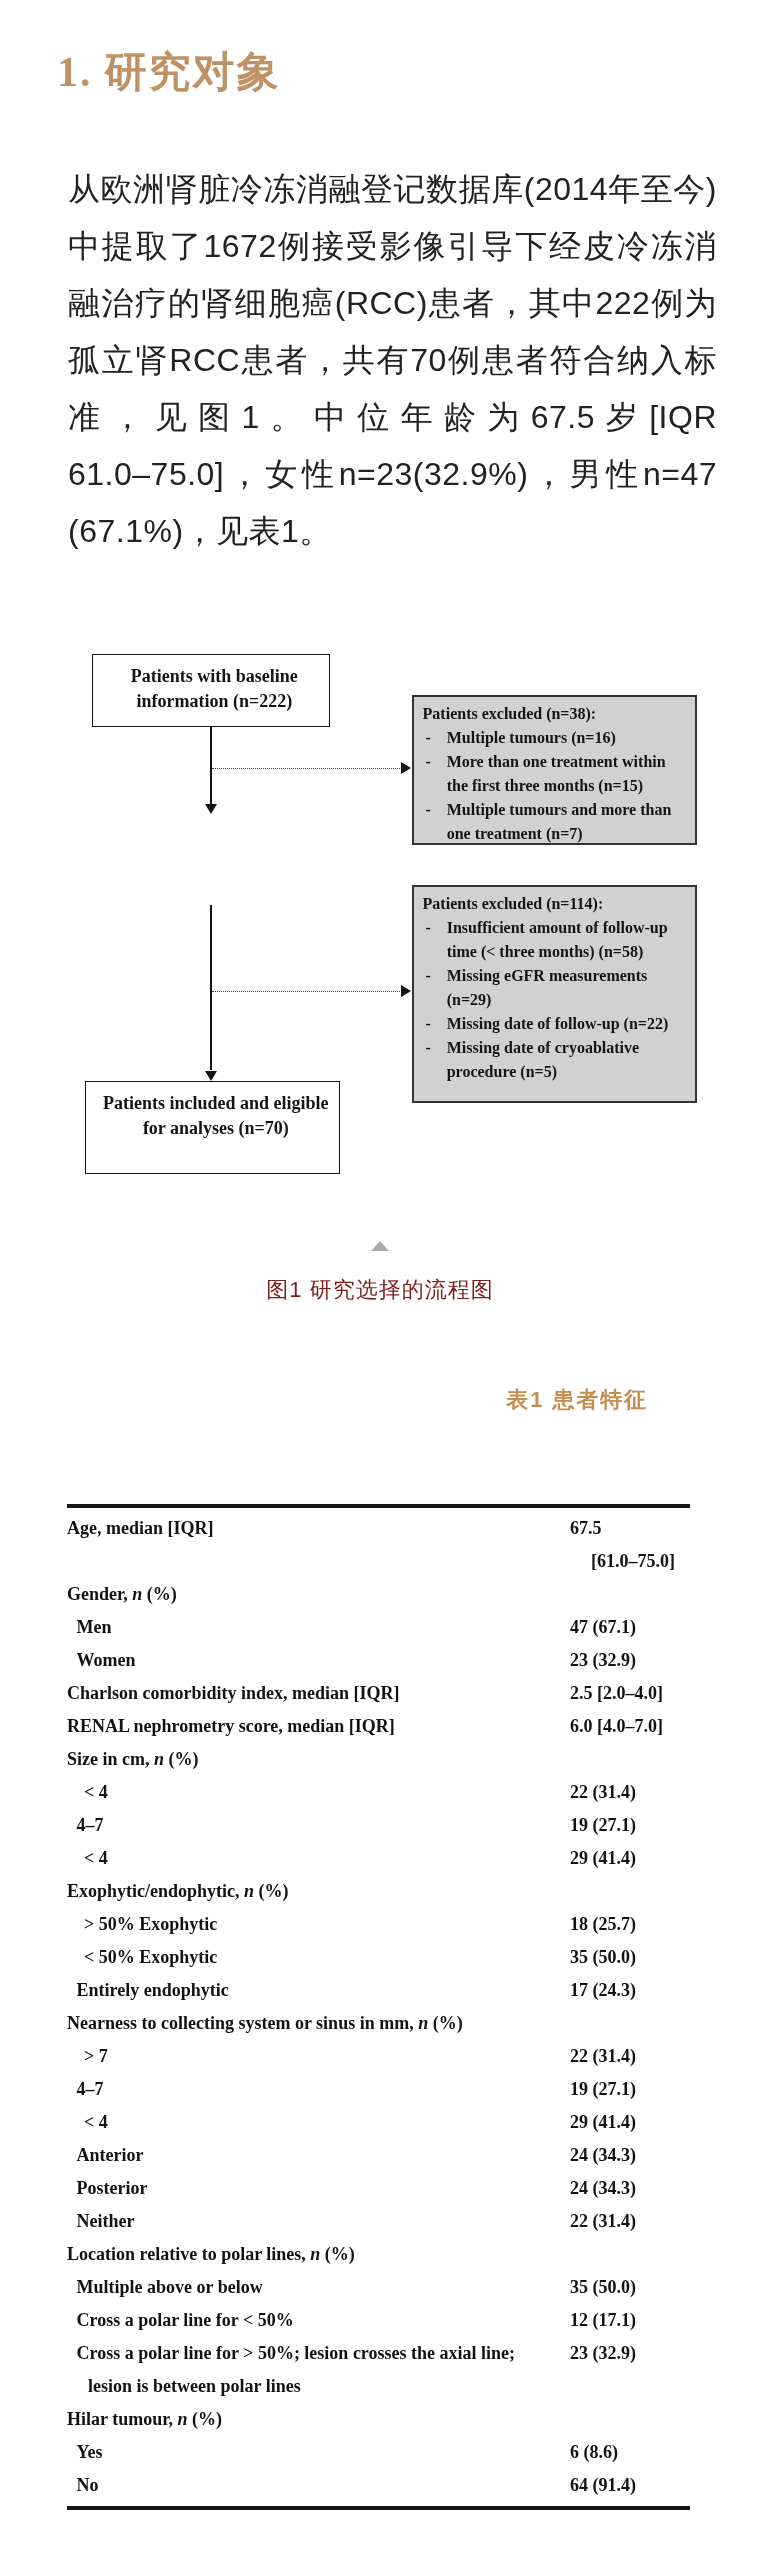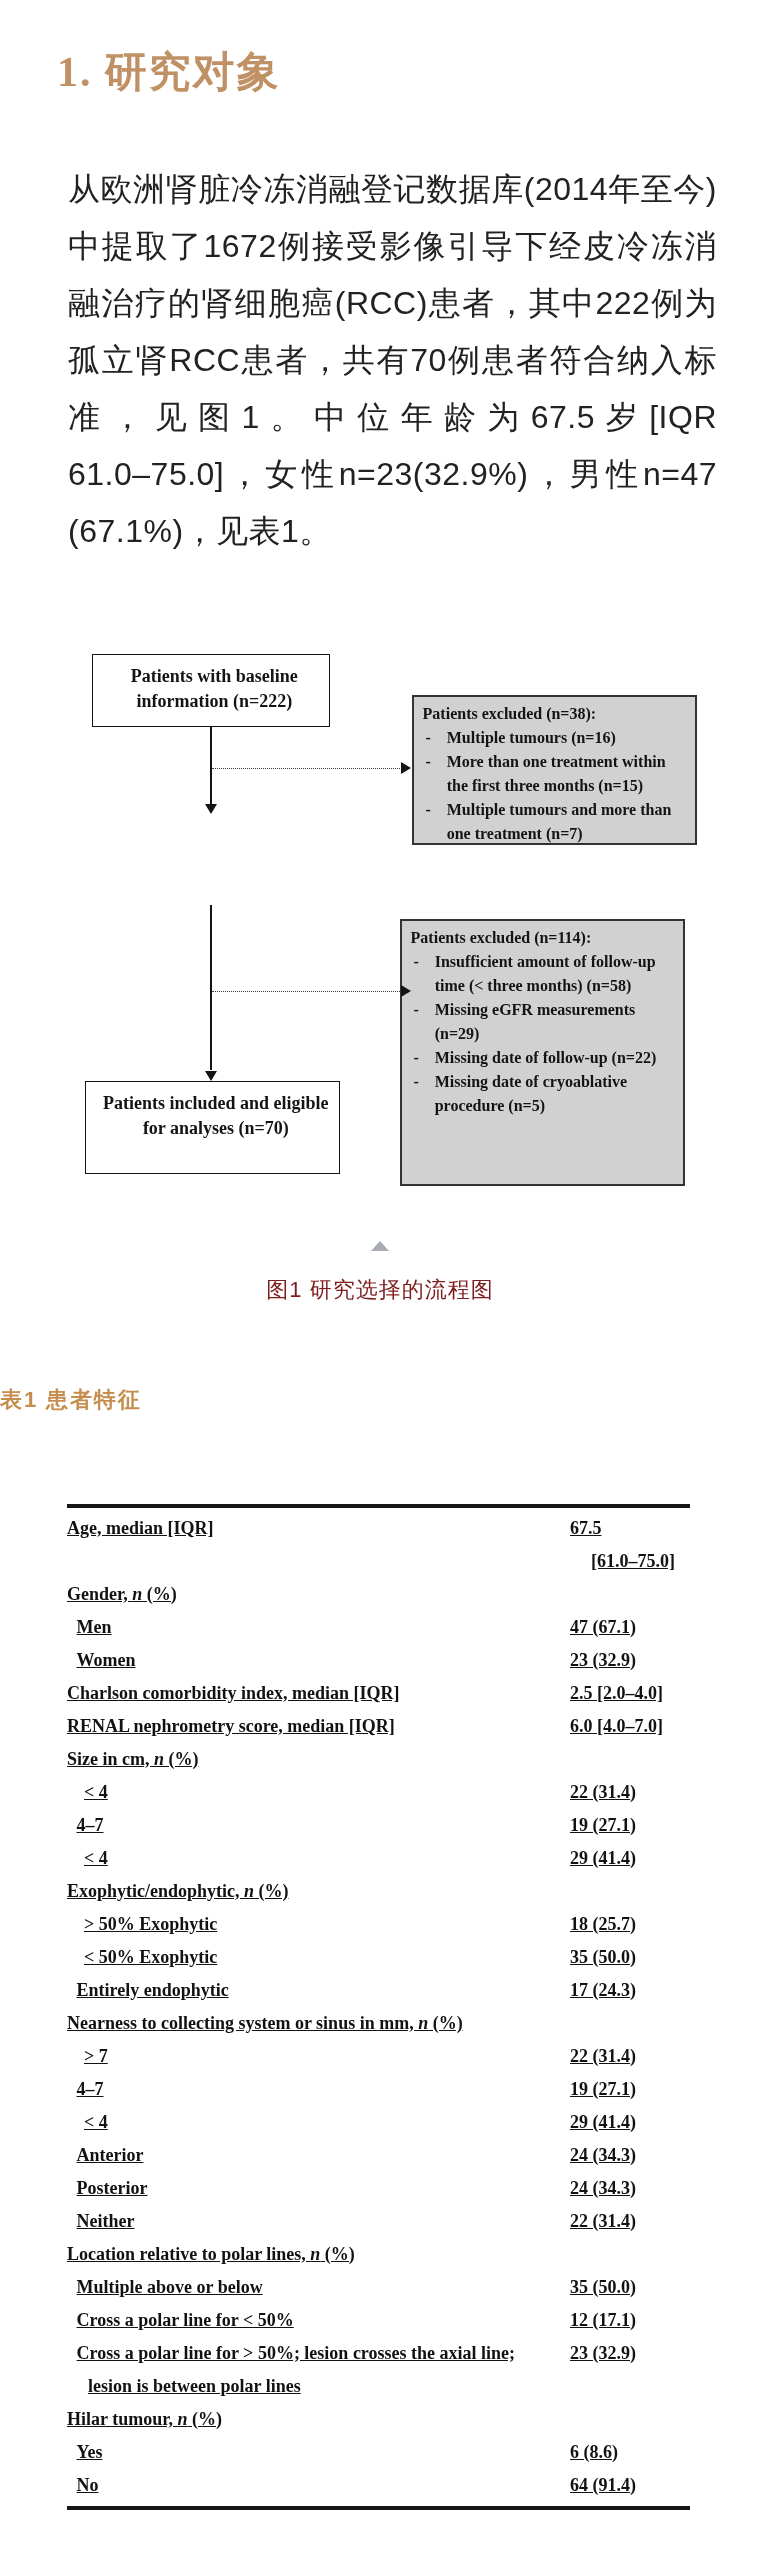--- a/index.html
+++ b/index.html
@@ -48,27 +48,27 @@
     border-top:6.7px solid transparent; border-bottom:6.7px solid transparent;
     border-left:10.5px solid #141414; }
   
   .collapse-tri { position:absolute; left:371px; top:1241px; width:0; height:0;
     border-left:9.5px solid transparent; border-right:9.5px solid transparent;
     border-bottom:10.5px solid #a8adb3; }
   .fig-caption { position:absolute; left:0; top:1275px; width:760px;
     text-align:center; font-size:22px; color:#7f1d1d; letter-spacing:1px; }
   
   .table-title { position:absolute; left:0; top:1385px; width:648px;
-    text-align:left; font-size:22px; font-weight:700; letter-spacing:1.9px; }
+    text-align:right; font-size:22px; font-weight:700; letter-spacing:1.9px; }
   
   .char-table { position:absolute; left:67px; top:1504px; width:623px;
     font-family:"Liberation Serif","DejaVu Serif",serif; font-weight:700;
     font-size:18px; color:#121212; }
   .rule { height:3.8px; background:#161616; }
-  .t-rows { padding:3.8px 0 4.8px 0;text-decoration:underline; }
+  .t-rows { padding:3.8px 0 4.8px 0; }
   .t-row { display:flex; align-items:flex-start; }
   .t-label { flex:0 0 503px; padding-right:25px; line-height:33px; }
   .t-label i { font-style:italic; }
   .t-label.ind1 { padding-left:9.5px; }
   .t-label.ind2 { padding-left:17px; }
   .t-label.hang { padding-left:21px; text-indent:-11.4px; }
   .t-val { flex:1 1 auto; line-height:33px; }
   .t-val .val2 { margin-left:21px; }
 </style>
 </head>
@@ -101,21 +101,21 @@
           <span class="fc-btext">More than one treatment within the first three months (n=15)</span>
         </div>
         <div class="fc-bullet">
           <span class="fc-dash">-</span>
           <span class="fc-btext">Multiple tumours and more than one treatment (n=7)</span>
         </div>
       </div>
   </div>
 
 
-  <div class="fc-gray" style="left:352px; top:258px; width:285px; height:267px;margin-top:34px;">
+  <div class="fc-gray" style="left:364px; top:258px; width:285px; height:218px;">
     <div class="fc-gray-title">Patients excluded (n=114):</div>
     <div id="excl2-items">
         <div class="fc-bullet">
           <span class="fc-dash">-</span>
           <span class="fc-btext">Insufficient amount of follow-up time (&lt; three months) (n=58)</span>
         </div>
         <div class="fc-bullet">
           <span class="fc-dash">-</span>
           <span class="fc-btext">Missing eGFR measurements (n=29)</span>
         </div>

